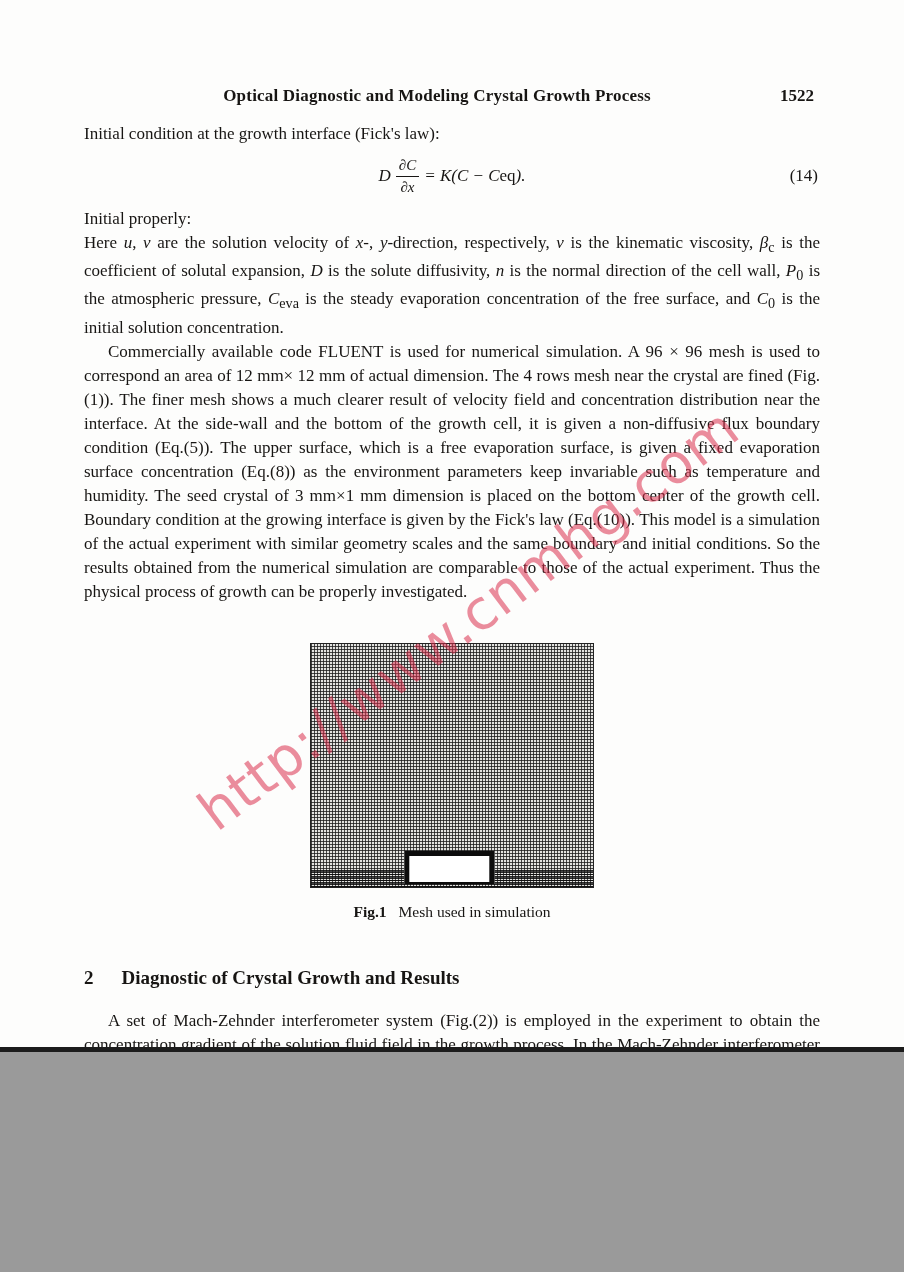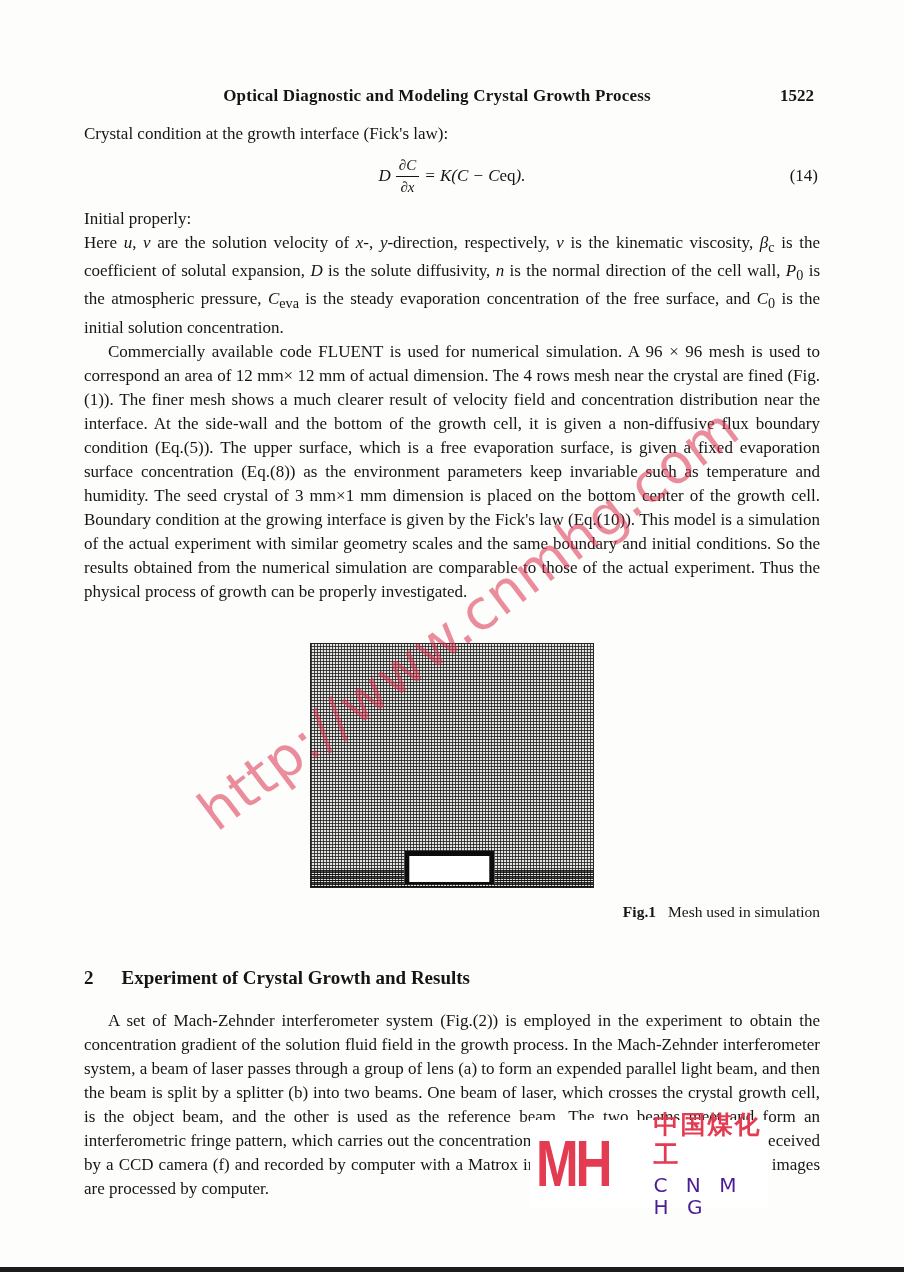--- a/index.html
+++ b/index.html
@@ -1,18 +1,18 @@
 <!DOCTYPE html>
 <html><head>
 <meta charset="utf-8">
 <style>
   html,body{margin:0;padding:0;background:#9a9a9a;}
   .page{
     position:relative;
-    width:904px;height:1272px;
+    width:904px;height:1052px;
     margin:0 auto;
     background:#fdfdfc;
     box-sizing:border-box;
     padding:86px 84px 0 84px;
     font-family:"Liberation Serif", serif;
     font-size:17px;
     color:#171513;
     overflow:hidden;
   }
   
@@ -47,21 +47,21 @@
   }
   .mesh-fine{
     position:absolute;left:0;right:0;bottom:0;height:18px;
     background-image:repeating-linear-gradient(0deg, rgba(10,10,10,.85) 0px, rgba(10,10,10,.85) 1px, transparent 1px, transparent 2px);
   }
   .crystal{
     position:absolute;left:50%;bottom:3px;transform:translateX(-53%);
     width:80px;height:26px;background:#ffffff;
     border:5px solid #0c0c0c;border-bottom-width:2px;
   }
-  figcaption{text-align:right;margin-top:16px;font-size:15.5px;}
+  figcaption{text-align:center;margin-top:16px;font-size:15.5px;}
   figcaption b{margin-right:12px;}
 
   
   h2{font-size:19px;margin:46px 0 0 0;font-weight:bold;}
   h2 .sec-no{margin-right:28px;}
 
   
   .watermark{
     position:absolute;left:186px;top:792px;z-index:5;
     transform:rotate(-37deg);transform-origin:0 0;
@@ -93,21 +93,21 @@
 </head>
 <body>
 
 <div class="page">
 
   <div class="running-header">
     <span class="rh-title">Optical Diagnostic and Modeling Crystal Growth Process</span>
     <span class="rh-page">1522</span>
   </div>
 
-  <p class="line">Crystal condition at the growth interface (Fick's law):</p>
+  <p class="line">Initial condition at the growth interface (Fick's law):</p>
 
   <div class="equation">
     <span class="eq-body">
       <span>D</span>
       <span class="frac">
         <span class="fnum">∂C</span>
         <span class="fden">∂x</span>
       </span>
       <span>= K(C − C</span>
         <sub>eq</sub>
@@ -127,21 +127,21 @@
     <div class="mesh">
       <div class="mesh-fine"></div>
       <div class="crystal"></div>
     </div>
     <figcaption>
       <b>Fig.1</b><span>Mesh used in simulation</span>
     </figcaption>
   </figure>
 
   <h2>
-    <span class="sec-no">2</span><span>Experiment of Crystal Growth and Results</span>
+    <span class="sec-no">2</span><span>Diagnostic of Crystal Growth and Results</span>
   </h2>
 
   <p class="para indent" style="margin-top:20px;">A set of Mach-Zehnder interferometer system (Fig.(2)) is employed in the experiment to obtain the concentration gradient of the solution fluid field in the growth process. In the Mach-Zehnder interferometer system, a beam of laser passes through a group of lens (a) to form an expended parallel light beam, and then the beam is split by a splitter (b) into two beams. One beam of laser, which crosses the crystal growth cell, is the object beam, and the other is used as the reference beam. The two beams meet and form an interferometric fringe pattern, which carries out the concentration gradient. Then fringe images are received by a CCD camera (f) and recorded by computer with a Matrox image capture card. And later these images are processed by computer.</p>
 
   <div class="watermark">http://www.cnmhg.com</div>
 
   <div class="logo">
     <div class="logo-mono">MH</div>
     <div class="logo-text">
       <div class="logo-cn">中国煤化工</div>

